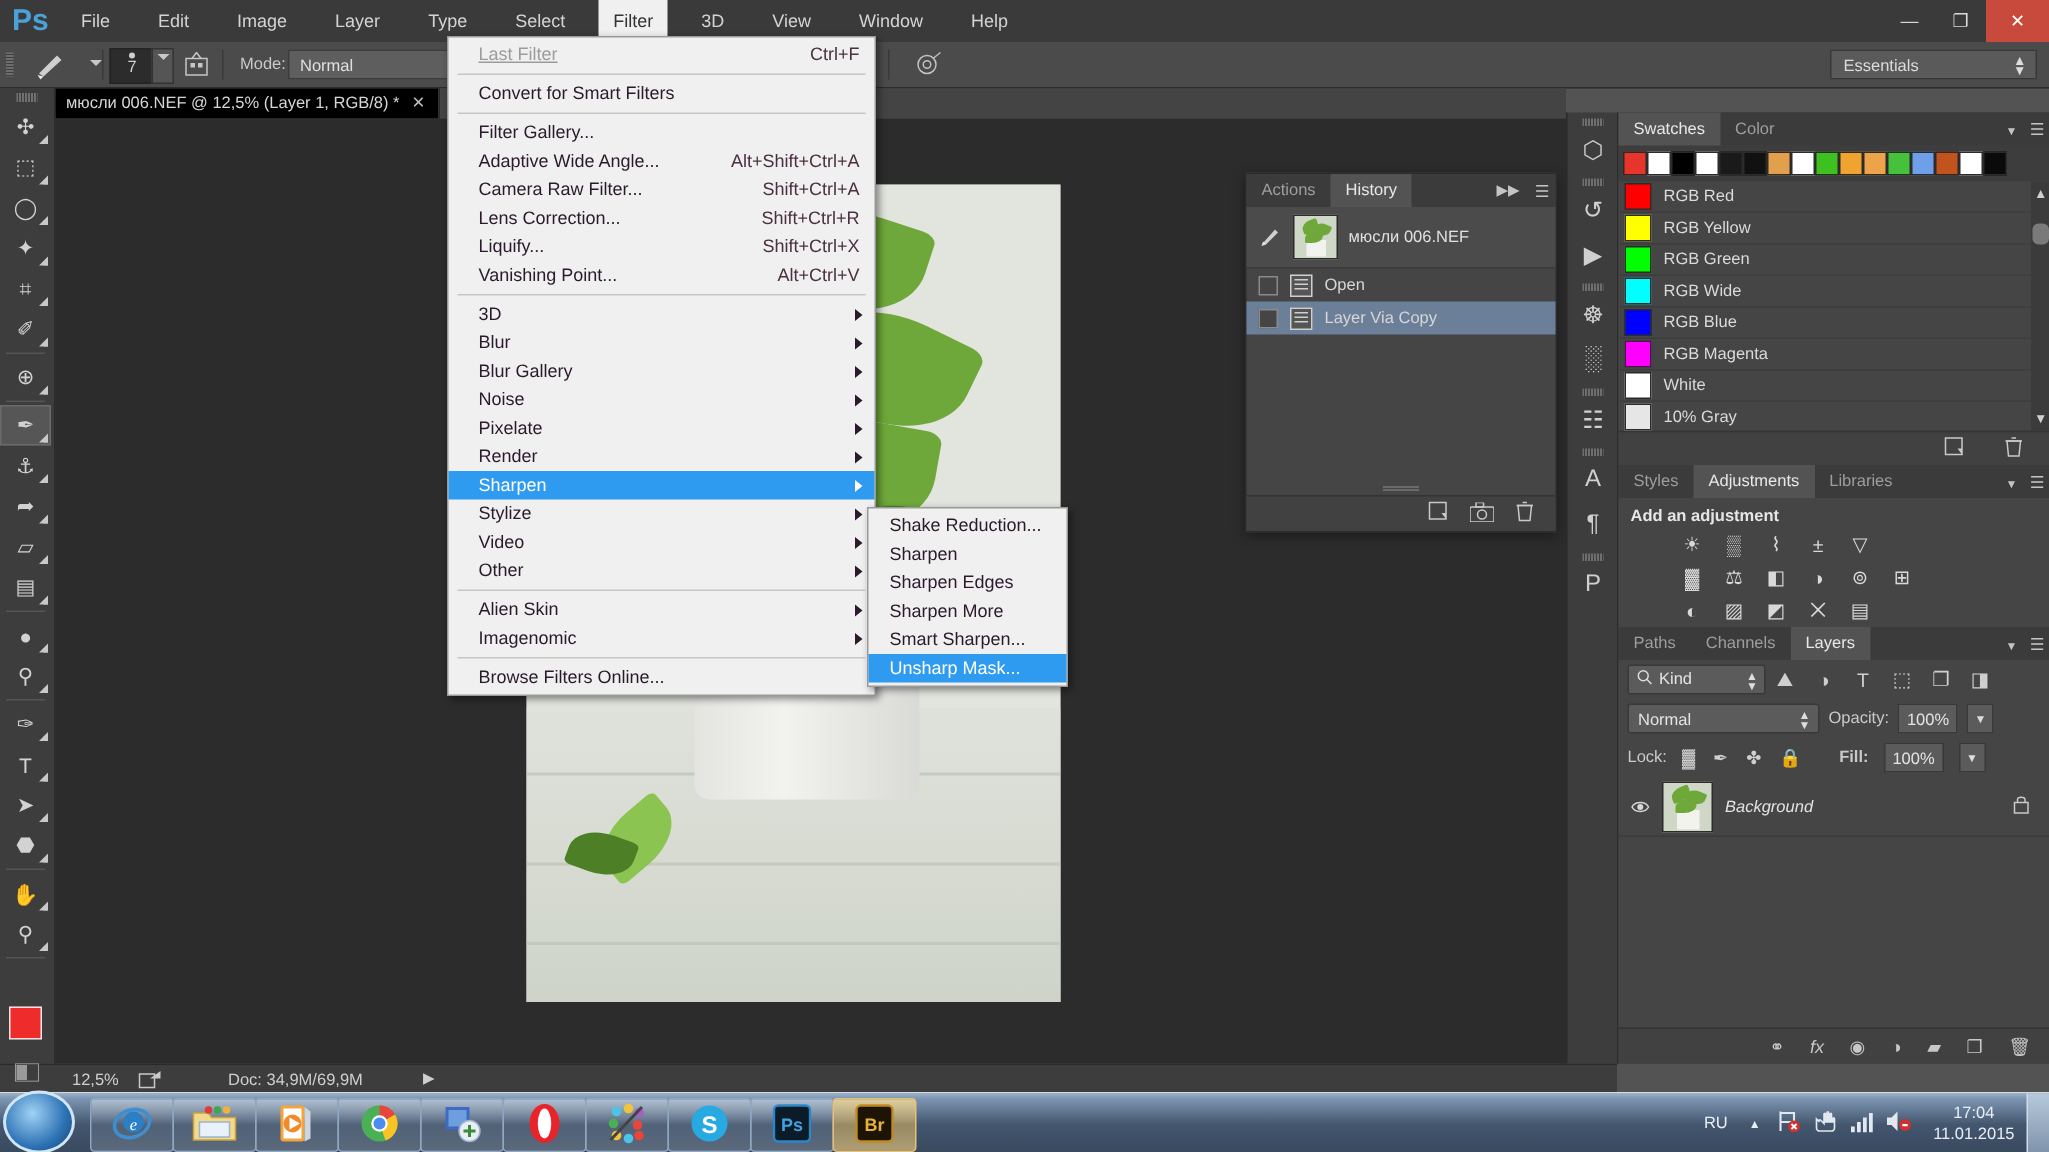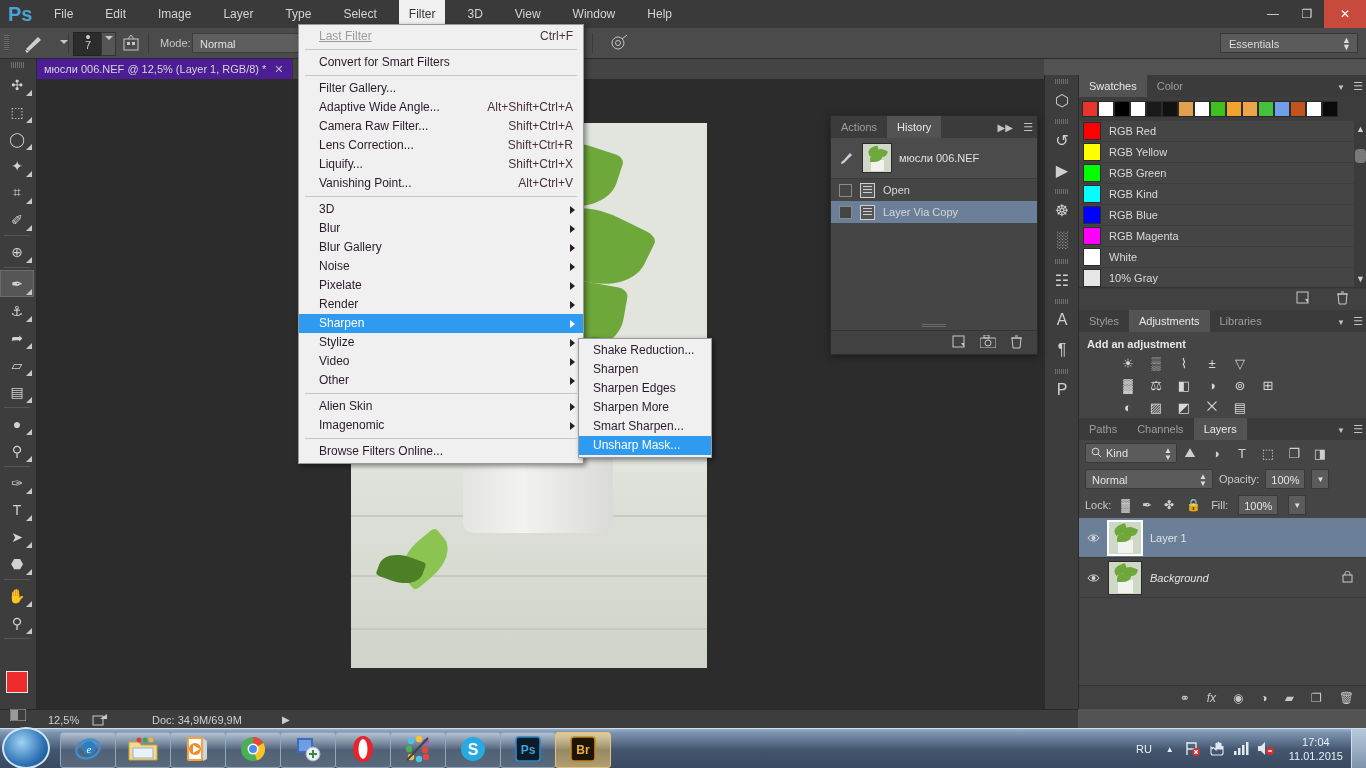--- a/index.html
+++ b/index.html
@@ -39,21 +39,21 @@
   .lbl{color:#c9c9c9;font-size:11px;}
   .mode-label{position:absolute;left:160px;top:9px;}
   .mode-select{position:absolute;left:192px;top:5px;width:150px;height:20px;background:#5e5e5e;border:1px solid #3c3c3c;
     color:#e0e0e0;font-size:11px;line-height:20px;padding-left:7px;box-sizing:border-box;}
   .ws-select{position:absolute;right:8px;top:5px;width:138px;height:20px;background:#5a5a5a;border:1px solid #383838;
     color:#dcdcdc;font-size:11px;line-height:20px;padding-left:8px;box-sizing:border-box;}
   .ws-select .arrows{position:absolute;right:6px;top:3px;color:#ddd;font-size:9px;line-height:7px;}
 
   
   .tabstrip{position:absolute;left:36px;top:59px;width:1008px;height:20px;background:#444;}
-  .doc-tab{position:absolute;left:0;top:0;height:20px;background:#4c1d95;border-right:1px solid #333;
+  .doc-tab{position:absolute;left:0;top:0;height:20px;background:#000000;border-right:1px solid #333;
     color:#d6d6d6;font-size:11px;line-height:20px;padding:0 8px;display:flex;align-items:center;gap:8px;}
   .tab-close{color:#bdbdbd;font-size:11px;}
 
   
   .canvas-area{position:absolute;left:36px;top:79px;width:1008px;height:630px;background:#2c2c2c;}
   .photo{position:absolute;left:315px;top:44px;width:356px;height:545px;background:#d9ddd4;overflow:hidden;}
   .photo .bg-wood{position:absolute;left:0;bottom:0;width:100%;height:36%;
     background:linear-gradient(to bottom,#dfe2da,#cfd4ca);}
   .photo .wood-line{position:absolute;width:100%;height:2px;background:#bfc5b9;opacity:.8;}
   .photo .pot{position:absolute;left:112px;top:300px;width:150px;height:110px;background:#f2f3ef;border-radius:4px 4px 10px 10px;}
@@ -610,21 +610,21 @@
             <div class="sw-item">
               <span class="sw-chip" style="background: rgb(255, 255, 0);"></span>
               <span>RGB Yellow</span>
             </div>
             <div class="sw-item">
               <span class="sw-chip" style="background: rgb(0, 255, 0);"></span>
               <span>RGB Green</span>
             </div>
             <div class="sw-item">
               <span class="sw-chip" style="background: rgb(0, 255, 255);"></span>
-              <span>RGB Kind</span>
+              <span>RGB Wide</span>
             </div>
             <div class="sw-item">
               <span class="sw-chip" style="background: rgb(0, 0, 255);"></span>
               <span>RGB Blue</span>
             </div>
             <div class="sw-item">
               <span class="sw-chip" style="background: rgb(255, 0, 255);"></span>
               <span>RGB Magenta</span>
             </div>
             <div class="sw-item">
@@ -739,41 +739,26 @@
       </div>
 
       <div class="lock-row">
         <span class="lbl">Lock:</span>
         <span id="lock-icons" style="display:flex;gap:12px;align-items:center;">
             <span style="font-size: 12px;">▓</span>
             <span style="font-size: 12px;">✒</span>
             <span style="font-size: 12px;">✤</span>
             <span style="font-size: 12px;">🔒</span>
           </span>
-        <span class="lbl" style="margin-left:0;">Fill:</span>
+        <span class="lbl" style="margin-left:15px;font-weight:bold;">Fill:</span>
         <div class="num-box">100%</div>
         <div class="sp-btn">▼</div>
       </div>
 
       <div id="layer-rows">
-          <div class="layer-row sel">
-            <span class="eye">
-              <svg width="13" height="10" viewBox="0 0 13 10">
-                <path d="M1 5 C3 1 10 1 12 5 C10 9 3 9 1 5 Z" fill="none" stroke="#d8d8d8"></path>
-                <circle cx="6.5" cy="5" r="2" fill="#d8d8d8"></circle>
-              </svg>
-            </span>
-            <span class="lay-thumb act">
-              <span class="tpot" style="left:9px;top:18px;width:15px;height:13px;"></span>
-              <span class="tl" style="left:5px;top:3px;width:13px;height:9px;transform:rotate(-22deg);"></span>
-              <span class="tl" style="left:15px;top:5px;width:13px;height:9px;transform:rotate(22deg);"></span>
-              <span class="tl" style="left:8px;top:11px;width:14px;height:9px;"></span>
-            </span>
-            <span>Layer 1</span>
-          </div>
           <div class="layer-row">
             <span class="eye">
               <svg width="13" height="10" viewBox="0 0 13 10">
                 <path d="M1 5 C3 1 10 1 12 5 C10 9 3 9 1 5 Z" fill="none" stroke="#d8d8d8"></path>
                 <circle cx="6.5" cy="5" r="2" fill="#d8d8d8"></circle>
               </svg>
             </span>
             <span class="lay-thumb">
               <span class="tpot" style="left:9px;top:18px;width:15px;height:13px;"></span>
               <span class="tl" style="left:5px;top:3px;width:13px;height:9px;transform:rotate(-22deg);"></span>

